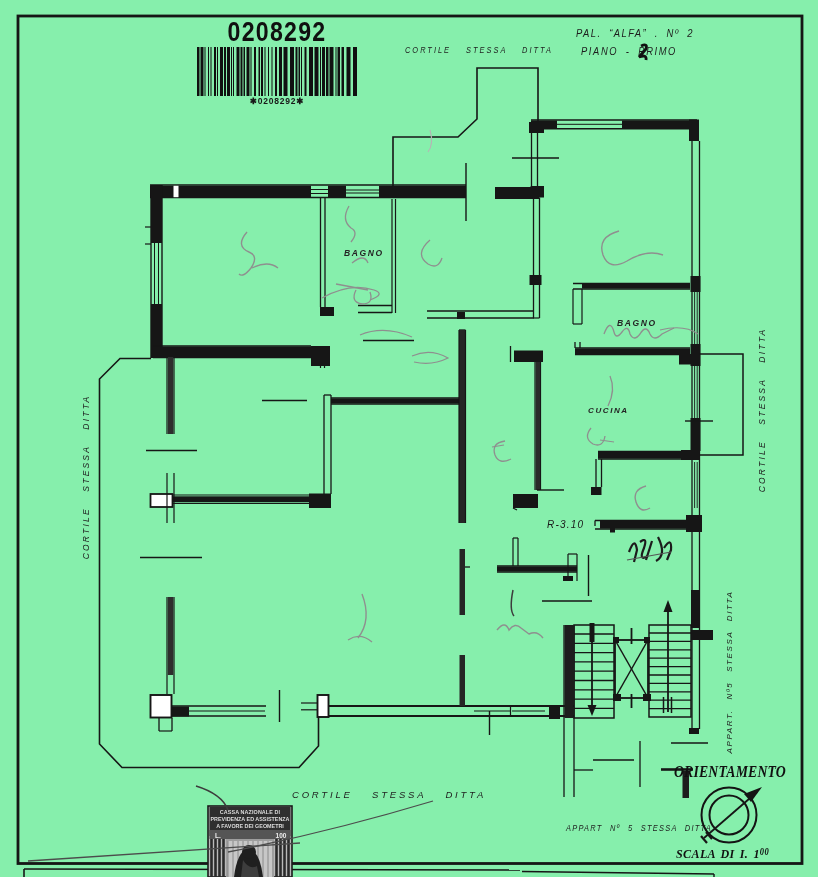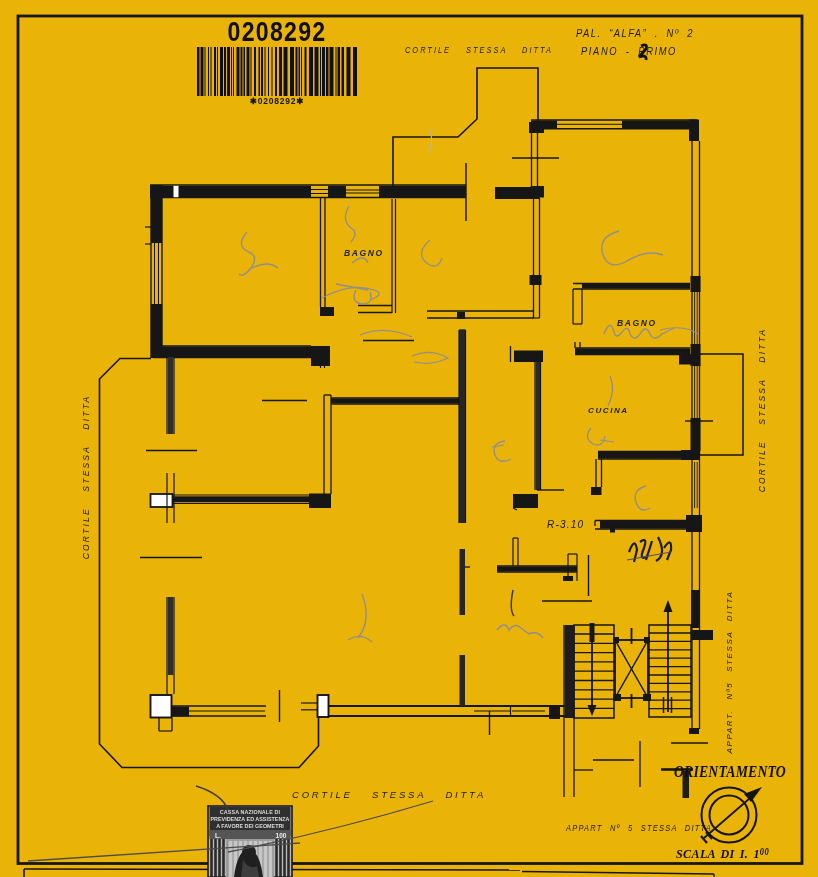--- a/index.html
+++ b/index.html
@@ -1,16 +1,16 @@
 <!DOCTYPE html>
 <html><head>
 <meta charset="utf-8">
 <style>
   html,body { margin:0; padding:0; background:#ffffff; }
-  #page { position:relative; width:818px; height:877px; background:#eab308; overflow:hidden;
+  #page { position:relative; width:818px; height:877px; background:#86efac; overflow:hidden;
           font-family:"Liberation Sans", sans-serif; }
 </style>
 </head>
 <body>
 <div id="page">
 <svg width="818" height="877" viewBox="0 0 818 877">
 
 <rect x="18" y="16" width="784" height="847.5" fill="none" stroke="#161616" stroke-width="2.8"></rect>
 
 <line x1="24" y1="869" x2="520" y2="870" stroke="#161616" stroke-width="1.6"></line>

